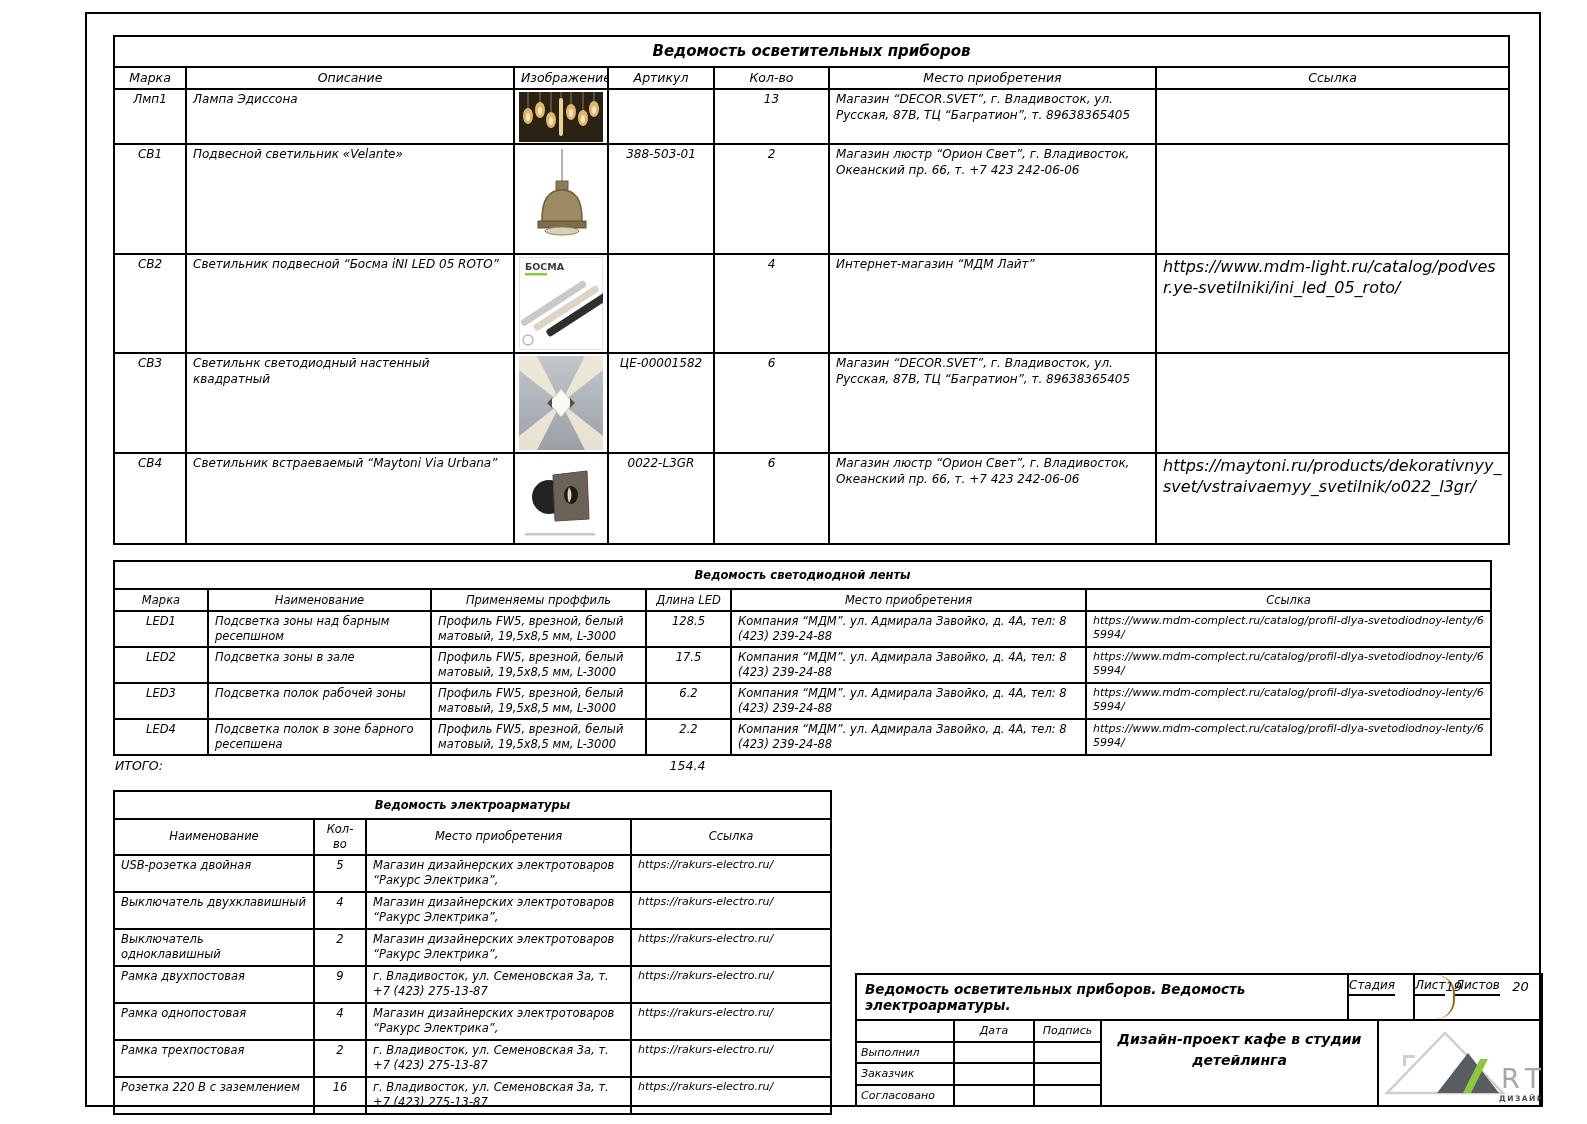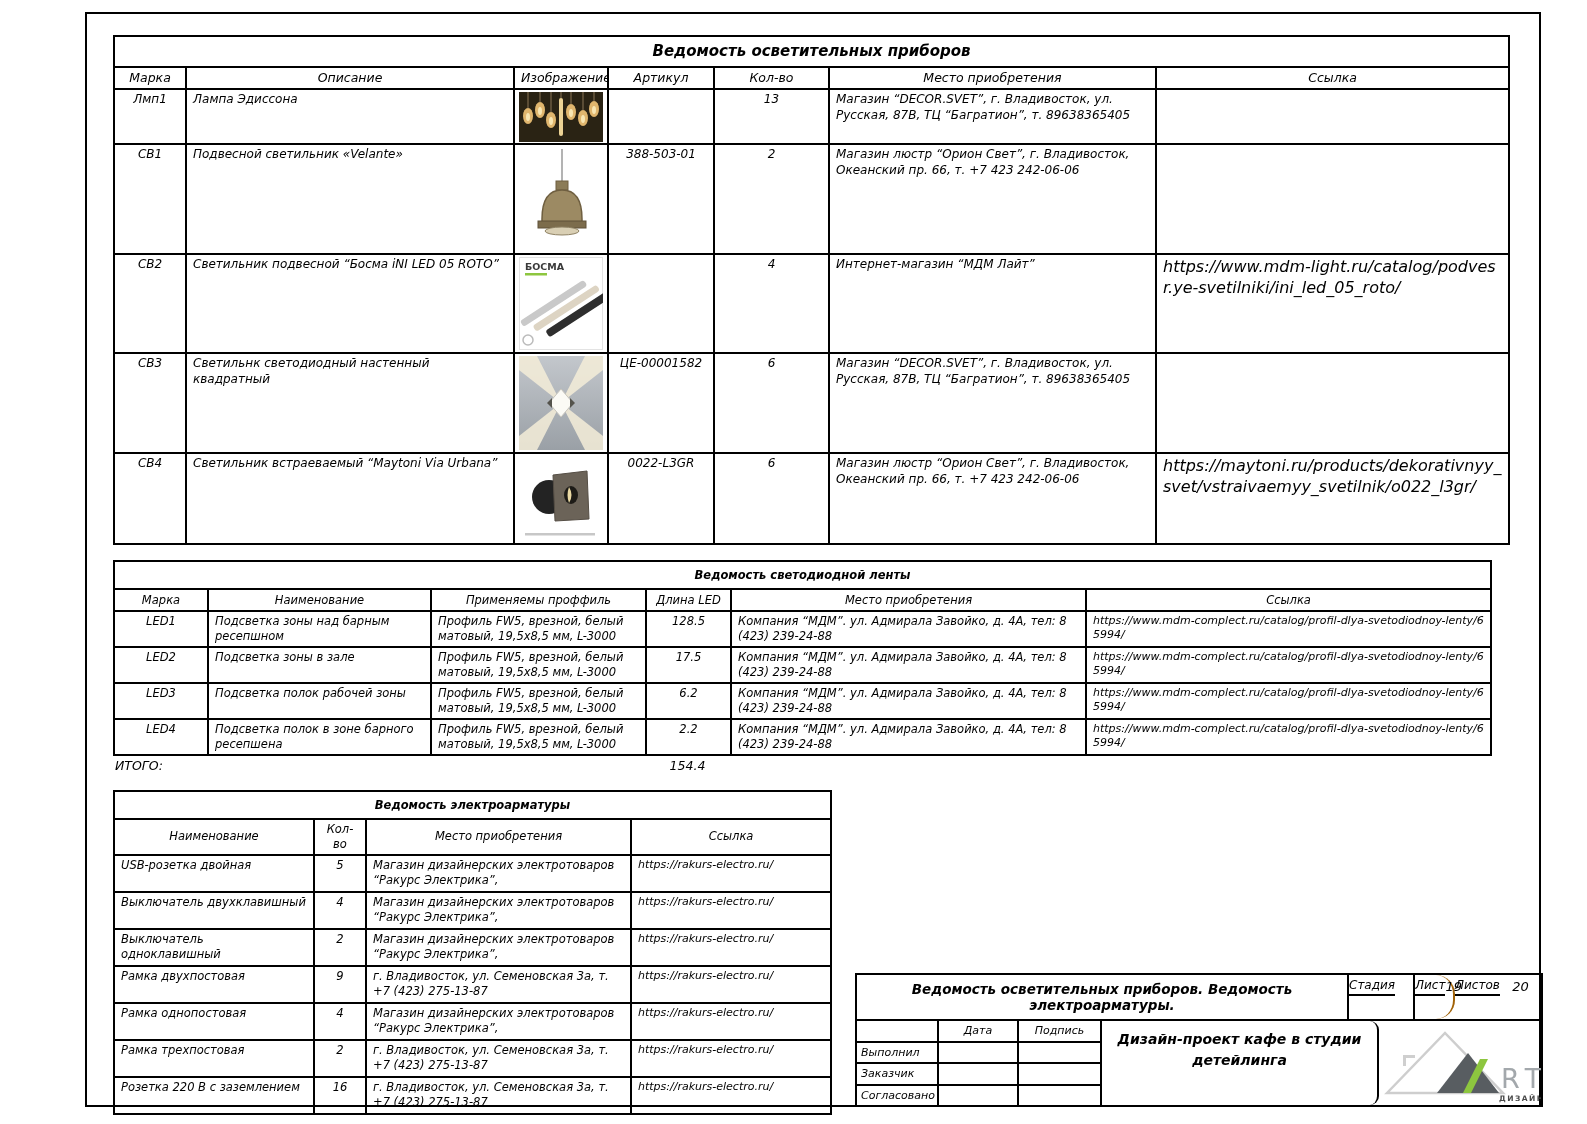--- a/index.html
+++ b/index.html
@@ -15,35 +15,35 @@
   .hdr{text-align:center;vertical-align:middle;font-size:12.5px;margin-top:8px;}
   .c{text-align:center;}
   .link{word-break:break-all;font-size:16px;}
   .img-cell{text-align:center;vertical-align:middle;padding:1px;}
   .t2 td,.t3 td{font-size:11.5px;}
   .t2 .link,.t3 .link{font-size:11px;}
   .totals{font-size:12.5px;}
   
   .tb{position:absolute;left:855px;top:973px;width:688px;height:134px;border:2px solid #000;box-sizing:border-box;display:flex;flex-direction:column;}
   .tb-top{display:flex;height:47px;border-bottom:2px solid #000;}
-  .tb-doc{width:492px;border-right:2px solid #000;box-sizing:border-box;display:flex;align-items:center;justify-content:center;text-align:center;font-size:13.5px;font-weight:600;padding:0 8px;}
+  .tb-doc{width:492px;border-right:2px solid #000;box-sizing:border-box;display:flex;align-items:center;justify-content:center;text-align:left;font-size:13.5px;font-weight:600;padding:0 8px;}
   .tb-col{display:flex;flex-direction:row;box-sizing:border-box;}
   .tb-col>div{box-sizing:border-box;text-align:center;font-size:12px;}
   .tb-col .h{height:21px;border-bottom:2px solid #000;line-height:21px;}
   .tb-col .v{flex:1;line-height:24px;font-size:13px;}
   .tb-bottom{display:flex;flex:1;}
   .sig{width:245px;border-right:2px solid #000;box-sizing:border-box;display:flex;flex-direction:column;font-size:11px;}
   .sig-row{display:flex;flex:1;border-bottom:2px solid #000;}
   .sig-row:last-child{border-bottom:none;}
   .sig-row>div{box-sizing:border-box;border-right:2px solid #000;padding:1px 4px;display:flex;align-items:center;}
   .sig-row>div:last-child{border-right:none;}
-  .sig-c1{width:82px;}
+  .sig-c1{width:98px;}
   .sig-c2{width:80px;justify-content:center;}
   .sig-c3{flex:1;justify-content:center;}
-  .proj{width:277px;border-right:2px solid #000;box-sizing:border-box;text-align:center;font-size:14px;font-weight:600;padding:8px 14px;line-height:1.5;border-radius:9px;}
+  .proj{width:277px;border-right:2px solid #000;box-sizing:border-box;text-align:center;font-size:14px;font-weight:600;padding:8px 14px;line-height:1.5;}
   .logo-cell{flex:1;overflow:hidden;position:relative;}
   svg{display:block;}
 </style>
 </head>
 <body>
 
 <div class="sheet">
   <div class="frame"></div>
 
   <div class="abs" style="left:113px;top:35px;width:1395px;">

